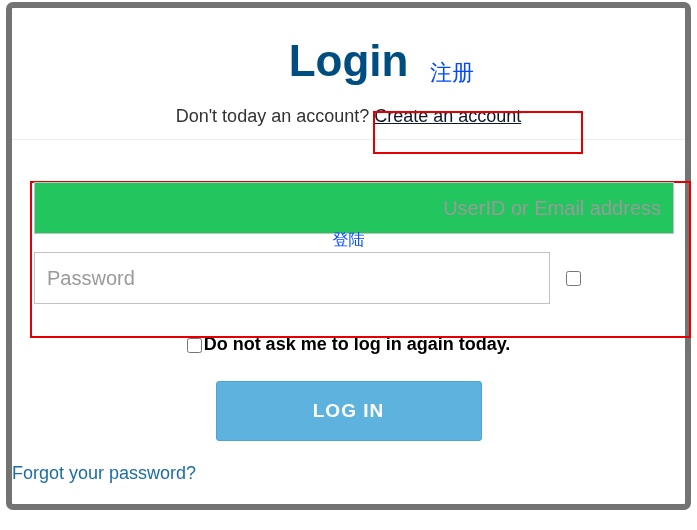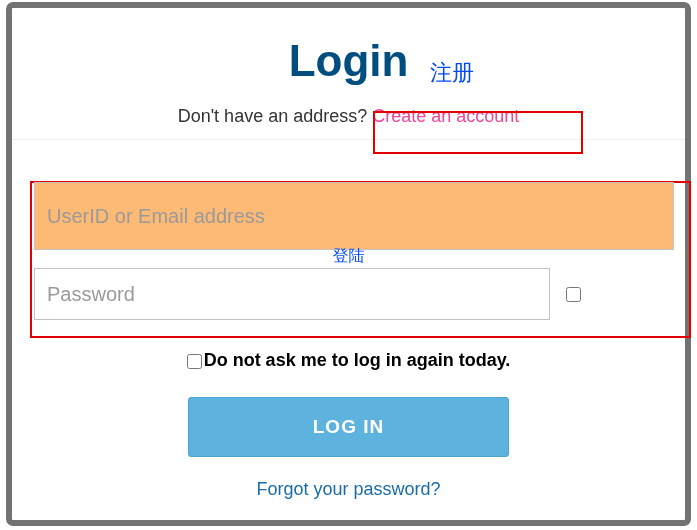--- a/index.html
+++ b/index.html
@@ -42,22 +42,23 @@
       color: #0349ff;
       font-family: SimSun, "宋体", serif;
     }
     .subline {
       text-align: center;
       margin-top: 20px;
       font-size: 18px;
       color: #333;
     }
     .subline .create-link {
-      color: #ec4899;
+      color: #0f172a;
       cursor: pointer;
+      text-decoration: underline;
     }
     .red-box-top {
       position: absolute;
       left: 361px;
       top: 103px;
       width: 210px;
       height: 43px;
       border: 2px solid #e40000;
       pointer-events: none;
     }
@@ -78,27 +79,28 @@
     .form-area {
       padding: 0 22px;
       margin-top: 42px;
       position: relative;
     }
     .input-row {
       position: relative;
     }
     .text-input {
       width: 640px;
-      height: 68px;
+      height: 52px;
       border: 1px solid #c2c2c2;
       font-size: 20px;
       color: #555;
       padding: 0 12px;
       outline: none;
-      background: #fdba74;
+      background: #22c55e;
+      text-align: right;
     }
     .text-input::placeholder {
       color: #9a9a9a;
     }
     .row-gap {
       height: 18px;
       position: relative;
     }
     .annot-login {
       position: absolute;
@@ -143,53 +145,52 @@
       height: 15px;
       vertical-align: middle;
       margin-right: 2px;
     }
     .login-btn-wrap {
       text-align: center;
       margin-top: 26px;
     }
     .login-btn {
       display: inline-block;
-      width: 321px;
+      width: 266px;
       height: 60px;
       background: #5eb2de;
       color: #fff;
       font-size: 19px;
       font-weight: 700;
       letter-spacing: 1px;
       border: 1px solid #4aa5d4;
       border-radius: 3px;
       cursor: pointer;
     }
     .forgot-wrap {
-      text-align: center;
       margin-top: 22px;
     }
     .forgot-link {
       color: #1b6ca8;
       font-size: 18px;
       cursor: pointer;
     }
   </style>
 </head>
 <body>
 
 <div class="card">
 
   <div class="title-wrap">
     <div class="title">Login</div>
     <div class="annot-register">注册</div>
   </div>
 
   <div class="subline">
-    <span>Don't have an address? </span><span class="create-link">Create an account</span>
+    <span>Don't today an account? </span><span class="create-link">Create an account</span>
   </div>
 
   <div class="red-box-top"></div>
 
   <hr class="divider">
 
   <div class="red-box-main"></div>
 
   <div class="form-area">
     <div class="input-row">

